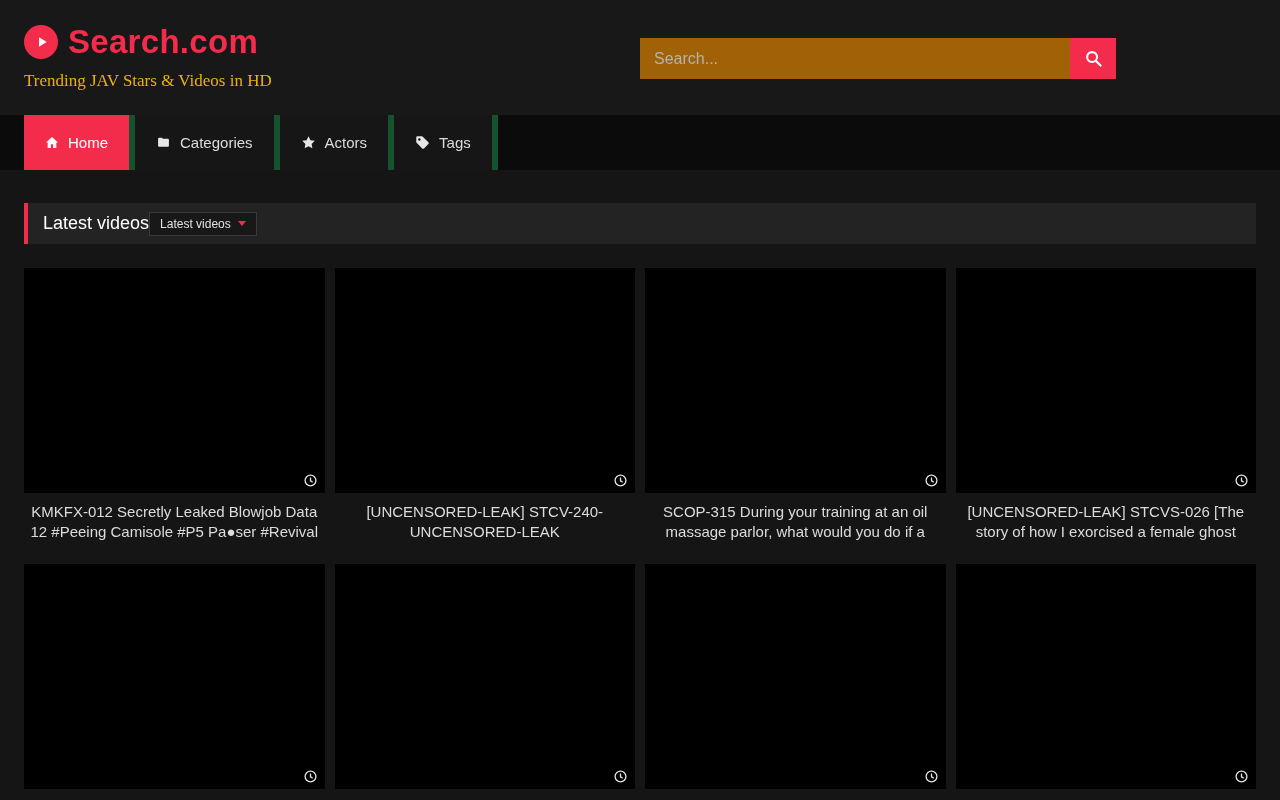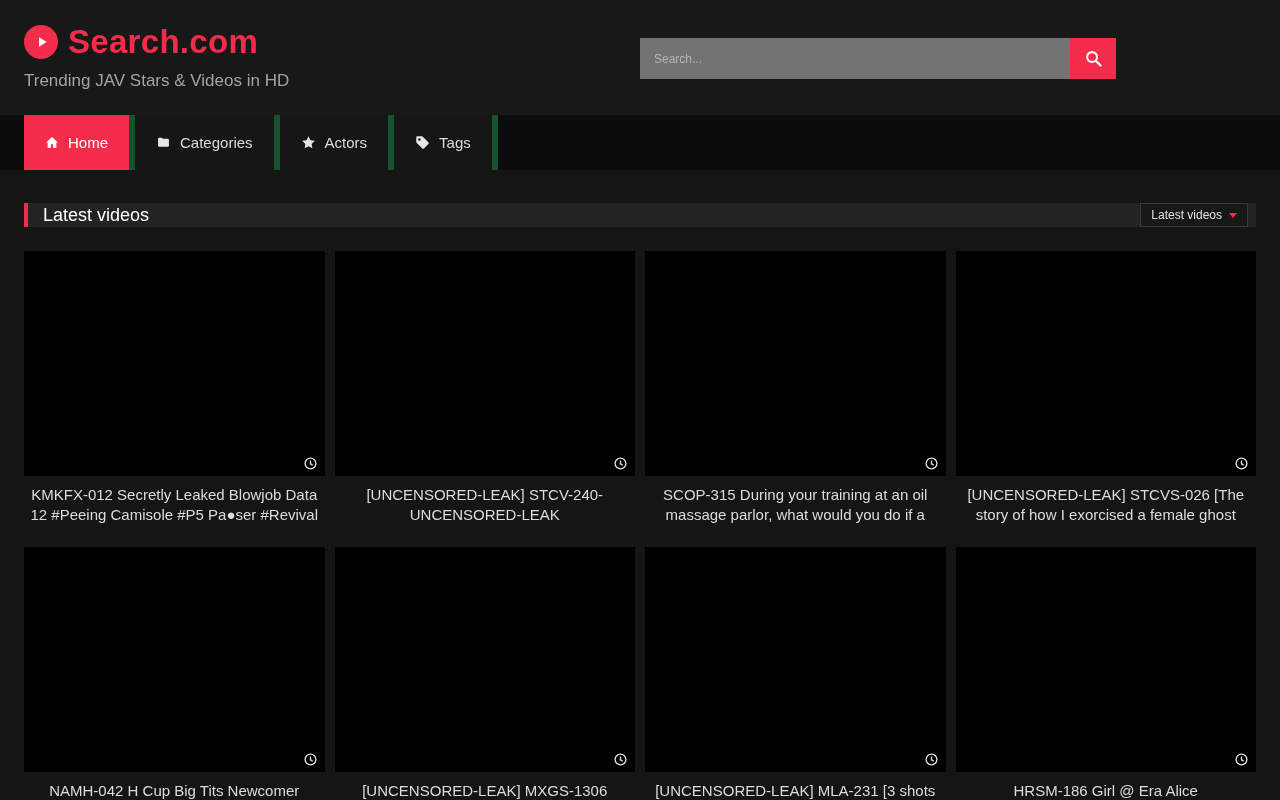--- a/index.html
+++ b/index.html
@@ -11,39 +11,39 @@
   html,body{width:1280px;height:800px;overflow:hidden;background:var(--page-bg);
     font-family:"Liberation Sans",sans-serif;}
 
   
   .header{position:relative;height:115px;background:#181818;}
   .logo-row{position:absolute;left:24px;top:23px;display:flex;align-items:center;gap:10px;cursor:pointer;}
   .play-badge{width:34px;height:34px;border-radius:50%;background:var(--accent);
     display:flex;align-items:center;justify-content:center;flex:0 0 auto;}
   .play-badge svg{margin-left:2px;}
   .logo-text{color:var(--accent);font-size:33px;font-weight:bold;letter-spacing:.3px;}
-  .tagline{position:absolute;left:24px;top:71px;color:#a3a3a3;font-size:17px;}
+  .tagline{position:absolute;left:24px;top:71px;color:#eab308;font-size:17px;font-family:Liberation Serif, serif;}
   .search-wrap{position:absolute;left:640px;top:38px;display:flex;}
-  .search-input{width:430px;height:41px;background:#737373;border:none;outline:none;
-    color:#cfcfcf;font-size:12px;padding:0 14px;}
+  .search-input{width:430px;height:41px;background:#a16207;border:none;outline:none;
+    color:#cfcfcf;font-size:16px;padding:0 14px;}
   .search-input::placeholder{color:#b3b3b3;}
   .search-btn{width:46px;height:41px;background:var(--accent);border:none;cursor:pointer;
     display:flex;align-items:center;justify-content:center;}
 
   
   .nav{height:55px;background:#0b0b0b;display:flex;align-items:stretch;padding-left:24px;}
   .nav-item{display:flex;align-items:center;gap:9px;padding:0 21px;color:#dcdcdc;
     font-size:15px;background:#161616;border-right:6px solid #14532d;cursor:pointer;white-space:nowrap;}
   .nav-item.active{background:var(--accent);color:#fff;}
   .nav-item .nicon{display:flex;align-items:center;}
 
   
   .main{padding:0 24px;}
-  .section-bar{margin-top:33px;height:24px;background:#232323;border-left:4px solid var(--accent);
-    display:flex;align-items:center;justify-content:space-between;padding:0 8px 0 15px;}
+  .section-bar{margin-top:33px;height:41px;background:#232323;border-left:4px solid var(--accent);
+    display:flex;align-items:center;padding:0 8px 0 15px;}
   .section-title{color:#ffffff;font-size:18px;}
   .sort-btn{background:#181818;border:1px solid #3a3a3a;color:#e2e2e2;font-size:12px;
     height:24px;padding:0 10px;display:flex;align-items:center;gap:7px;cursor:pointer;}
   .caret{width:0;height:0;border-left:4px solid transparent;border-right:4px solid transparent;
     border-top:5px solid var(--accent);}
 
   
   .grid{margin-top:24px;display:grid;grid-template-columns:repeat(4,1fr);
     column-gap:10px;row-gap:22px;}
   .thumb{position:relative;height:225px;background:var(--thumb-bg);cursor:pointer;}

